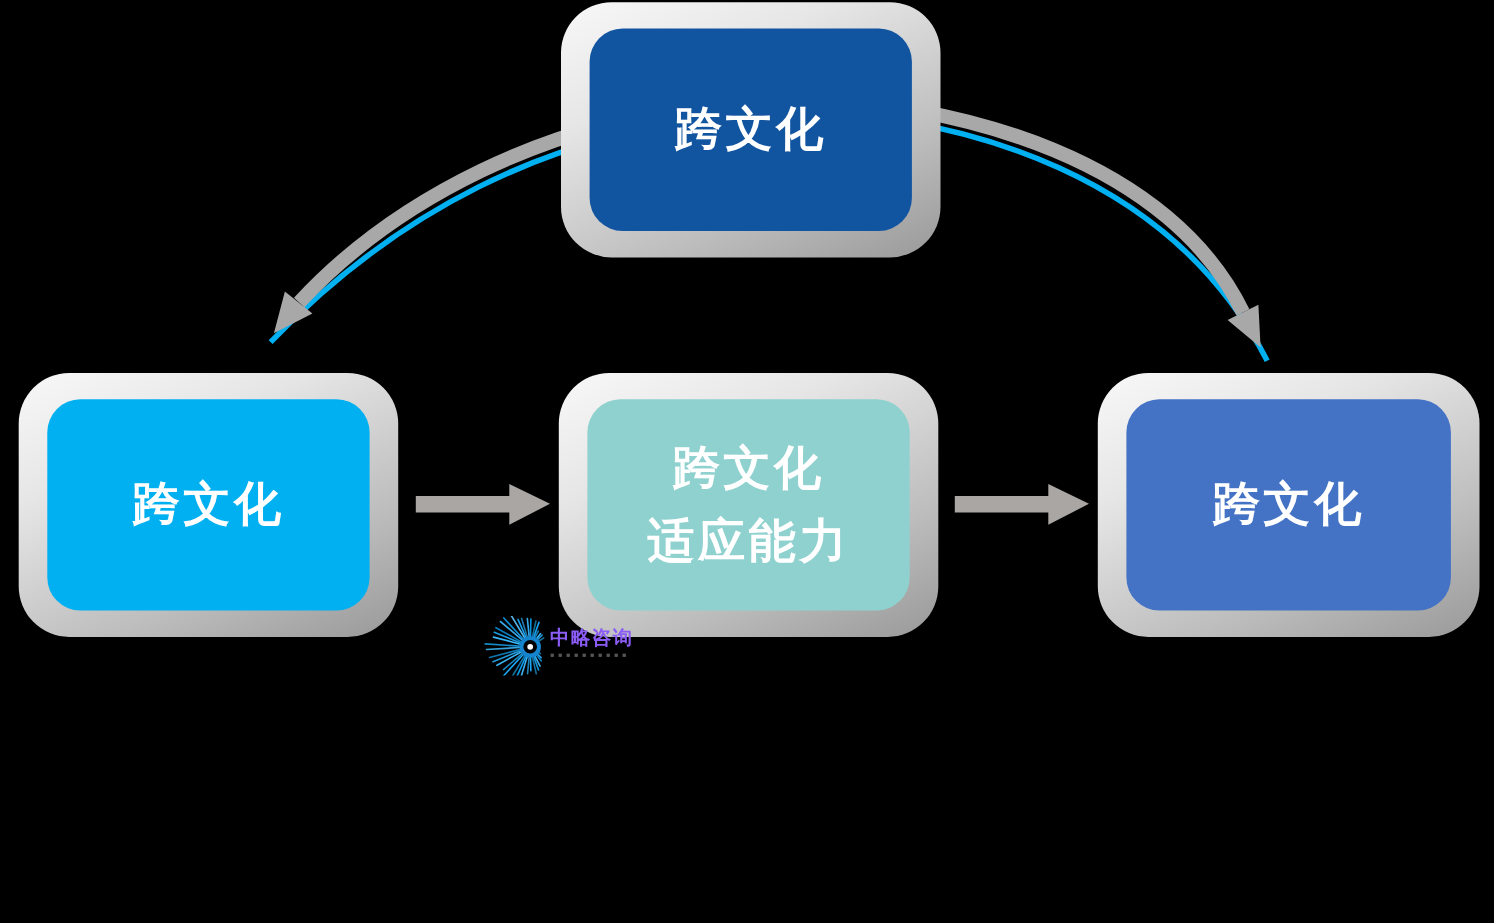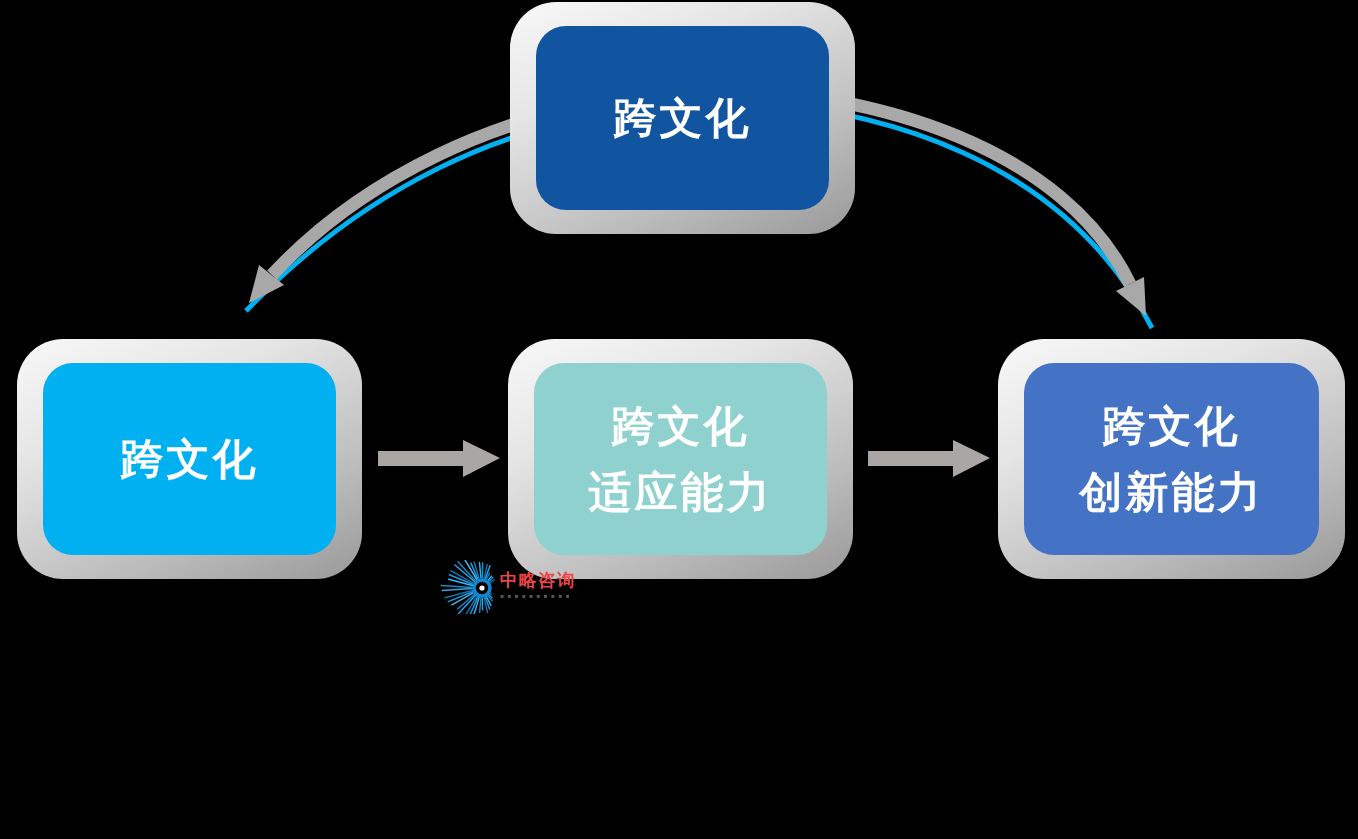--- a/index.html
+++ b/index.html
@@ -9,21 +9,21 @@
   svg.layer{position:absolute;left:0;top:0;}
   .node{position:absolute;border-radius:46px;
         background:linear-gradient(155deg,#f8f8f8 0%,#e6e6e6 30%,#bdbdbd 70%,#999 100%);
         box-sizing:border-box;padding:24px 26px;}
   .node-inner{width:100%;height:100%;border-radius:30px;
         display:flex;flex-direction:column;align-items:center;justify-content:center;gap:8px;}
   .node-line{color:#fff;font-size:43px;font-weight:bold;letter-spacing:3px;
         line-height:1.35;text-align:center;white-space:nowrap;}
   .logo{position:absolute;left:440px;top:560px;display:flex;align-items:flex-start;}
   .logo-text{margin-left:4px;padding-top:12px;}
-  .logo-name{color:#ef4444;font-size:17.5px;font-weight:bold;letter-spacing:1.5px;line-height:1;}
+  .logo-name{color:#8b5cf6;font-size:17.5px;font-weight:bold;letter-spacing:1.5px;line-height:1;}
   .logo-tagline{color:#55555a;font-size:6px;letter-spacing:3.2px;margin-top:3px;line-height:1;white-space:nowrap;}
 </style>
 </head>
 <body>
 
 <div class="canvas">
 
   <svg class="layer" width="1358" height="839" viewBox="0 0 1358 839">
 
     <path d="M 652,108 C 500,122 360,192 246,311" fill="none" stroke-width="5" stroke="#00B0F0"></path>
@@ -53,21 +53,20 @@
   <div class="node" style="left:508px;top:339px;width:345px;height:240px">
     <div class="node-inner" style="background-color: rgb(142, 209, 206);">
       <div class="node-line">跨文化</div>
       <div class="node-line">适应能力</div>
     </div>
   </div>
 
   <div class="node" style="left:998px;top:339px;width:347px;height:240px">
     <div class="node-inner" style="background-color: rgb(68, 114, 196);">
       <div class="node-line">跨文化</div>
-      <div class="node-line">创新能力</div>
     </div>
   </div>
 
   <div class="logo">
     <svg width="56" height="54" viewBox="0 0 56 54">
       <g id="logo-rays">
           <line x1="50.3" y1="33.5" x2="51.3" y2="34.1" stroke="hsl(201,70%,34%)" stroke-width="1.5" stroke-linecap="round"></line>
           <line x1="49.1" y1="35.0" x2="51.9" y2="37.8" stroke="hsl(201,81%,51%)" stroke-width="1.5" stroke-linecap="round"></line>
           <line x1="48.2" y1="35.9" x2="52.1" y2="40.8" stroke="hsl(201,92%,40%)" stroke-width="1.5" stroke-linecap="round"></line>
           <line x1="46.5" y1="36.9" x2="51.0" y2="45.5" stroke="hsl(201,78%,57%)" stroke-width="1.5" stroke-linecap="round"></line>

